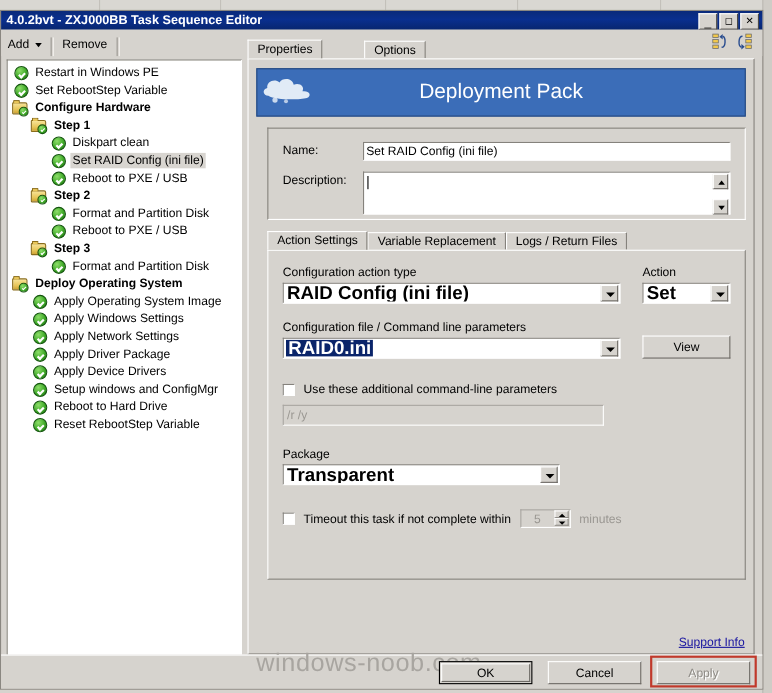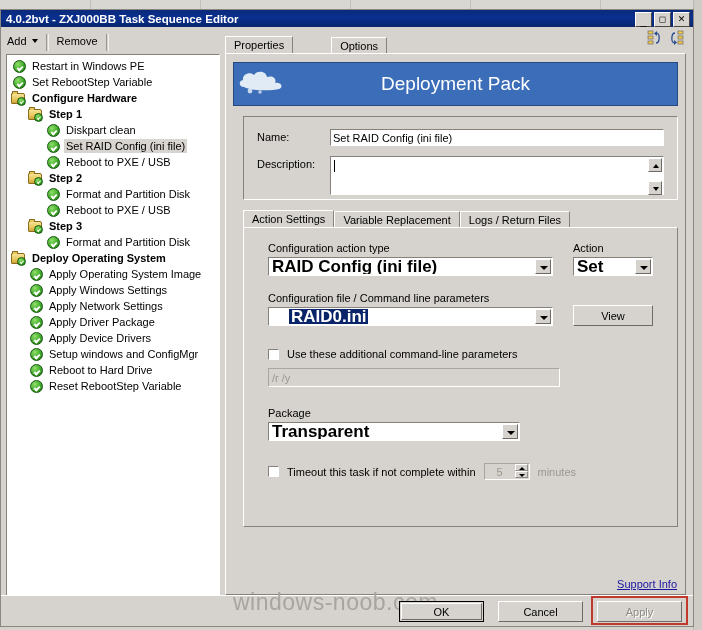--- a/index.html
+++ b/index.html
@@ -222,36 +222,36 @@
   }
   .sbbtn.up i{border-bottom:4px solid #000;}
   .sbbtn.dn i{border-top:4px solid #000;}
   
   #inner-tabs{margin:11px 1px 0 11px;height:16px;display:flex;align-items:flex-end;}
   #inner-body{
     margin:0 1px 0 11px;height:300px;
     background:#d6d3ce;
     border-top:1px solid #ffffff;border-left:1px solid #ffffff;
     border-right:1px solid #85827c;border-bottom:1px solid #85827c;
-    box-sizing:border-box;position:relative;padding:14px 24px;
+    box-sizing:border-box;position:relative;padding:14px 13px;
   }
   .fieldlabel{font-size:11px;color:#000;margin-bottom:3px;}
   .combo{
     height:19px;background:#ffffff;
     border-top:1px solid #85827c;border-left:1px solid #85827c;
     border-right:1px solid #ffffff;border-bottom:1px solid #ffffff;
     box-sizing:border-box;position:relative;cursor:default;
   }
   .combo .ctext{
     font-size:17px;color:#000;padding:2px 20px 0 3px;
     white-space:nowrap;overflow:hidden;line-height:14px;font-weight:bold;
   }
   .combo .ctext.hl{
     display:inline-block;background:#0a246a;color:#ffffff;padding:1px 1px 1px 2px;
-    margin:1px 0 0 20px;line-height:13px;
+    margin:1px 0 0 2px;line-height:13px;
   }
   .combo .cbtn{
     position:absolute;right:1px;top:1px;width:16px;height:15px;
     background:#d6d3ce;
     border-top:1px solid #ffffff;border-left:1px solid #ffffff;
     border-right:1px solid #6e6b66;border-bottom:1px solid #6e6b66;
     box-sizing:border-box;
   }
   .combo .cbtn i{
     position:absolute;left:4px;top:6px;width:0;height:0;

